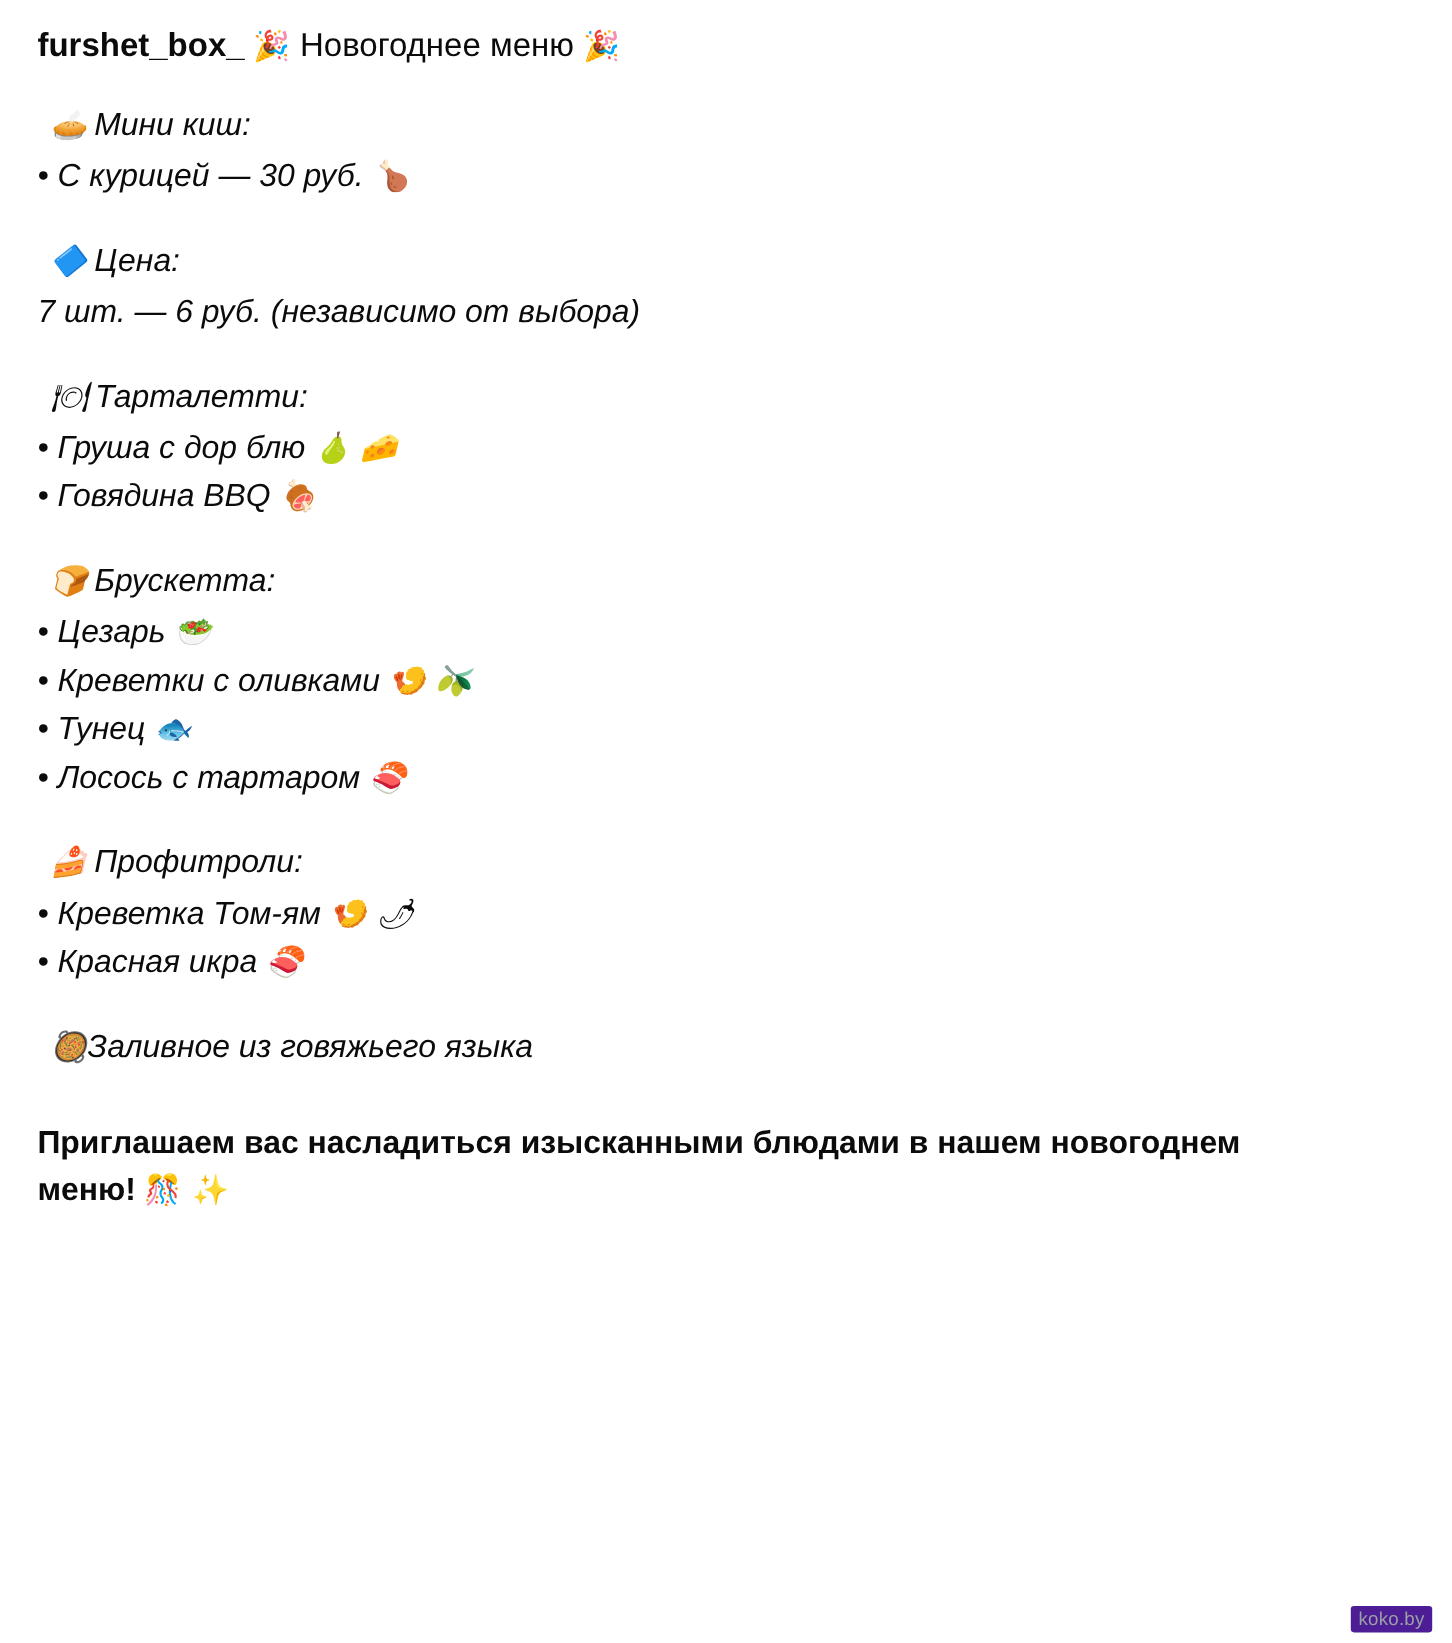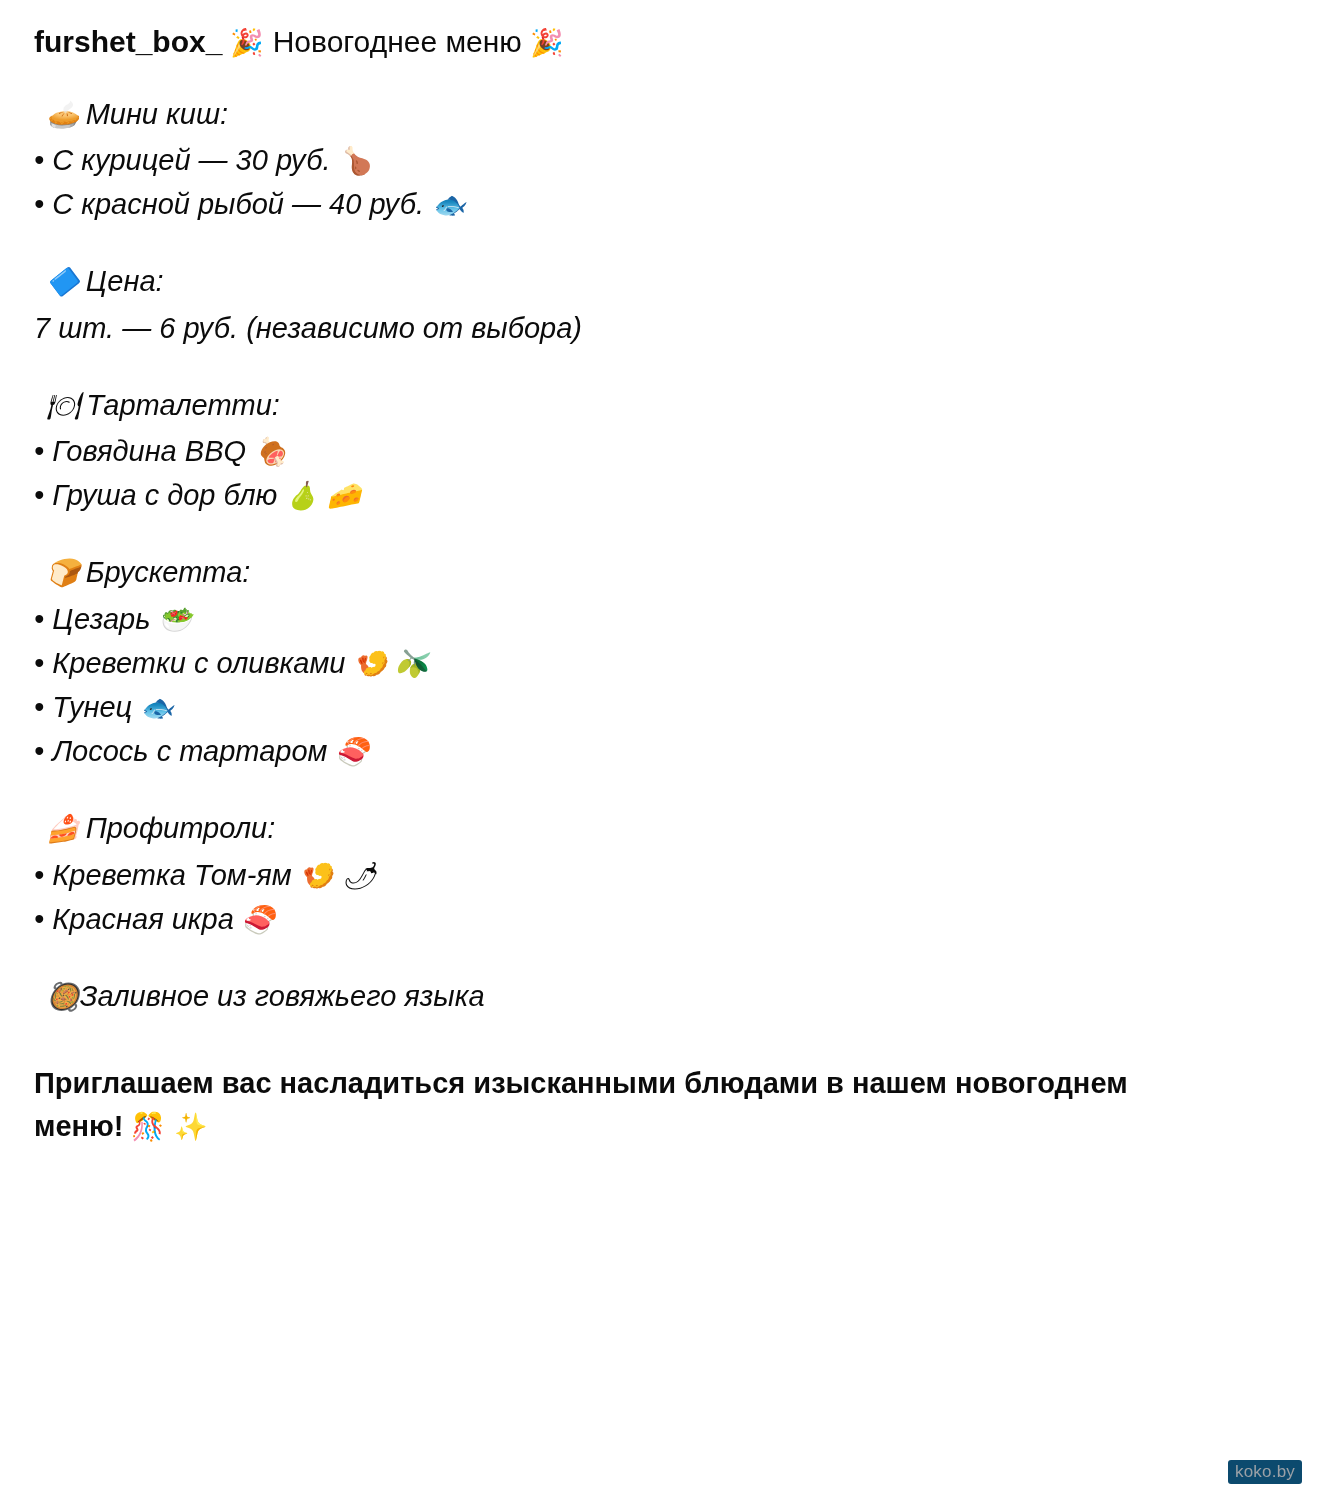--- a/index.html
+++ b/index.html
@@ -76,21 +76,21 @@
     margin: 0;
     padding-left: 12px;
   }
   .spacer-sm { height: 10px; }
   .watermark {
     position: absolute;
     right: 18px;
     bottom: 10px;
     font-size: 17px;
     color: #9aa0a6;
-    background: #0c4a6e;
+    background: #4c1d95;
     padding: 2px 7px;
     border-radius: 3px;
     letter-spacing: 0.2px;
   }
 </style>
 </head>
 <body>
 
 <div class="post">
 
@@ -103,47 +103,42 @@
 
   <div class="block">
     <div class="section-head">
       <span class="emoji">🥧</span><span>Мини киш:</span>
     </div>
     <div class="line">
       <span>•</span>
       <span>С курицей — 30 руб.</span>
       <span class="emoji">🍗</span>
     </div>
-    <div class="line">
-      <span>•</span>
-      <span>С красной рыбой — 40 руб.</span>
-      <span class="emoji">🐟</span>
-    </div>
   </div>
 
   <div class="block">
     <div class="section-head">
       <span class="emoji">🔷</span><span>Цена:</span>
     </div>
     <div class="plain">7 шт. — 6 руб. (независимо от выбора)</div>
   </div>
 
   <div class="block">
     <div class="section-head">
       <span class="emoji">🍽</span><span>Тарталетти:</span>
     </div>
     <div class="line">
       <span>•</span>
-      <span>Говядина BBQ</span>
-      <span class="emoji">🍖</span>
+      <span>Груша с дор блю</span>
+      <span class="emoji">🍐 🧀</span>
     </div>
     <div class="line">
       <span>•</span>
-      <span>Груша с дор блю</span>
-      <span class="emoji">🍐 🧀</span>
+      <span>Говядина BBQ</span>
+      <span class="emoji">🍖</span>
     </div>
   </div>
 
   <div class="block">
     <div class="section-head">
       <span class="emoji">🍞</span><span>Брускетта:</span>
     </div>
     <div class="line">
       <span>•</span>
       <span>Цезарь</span>

